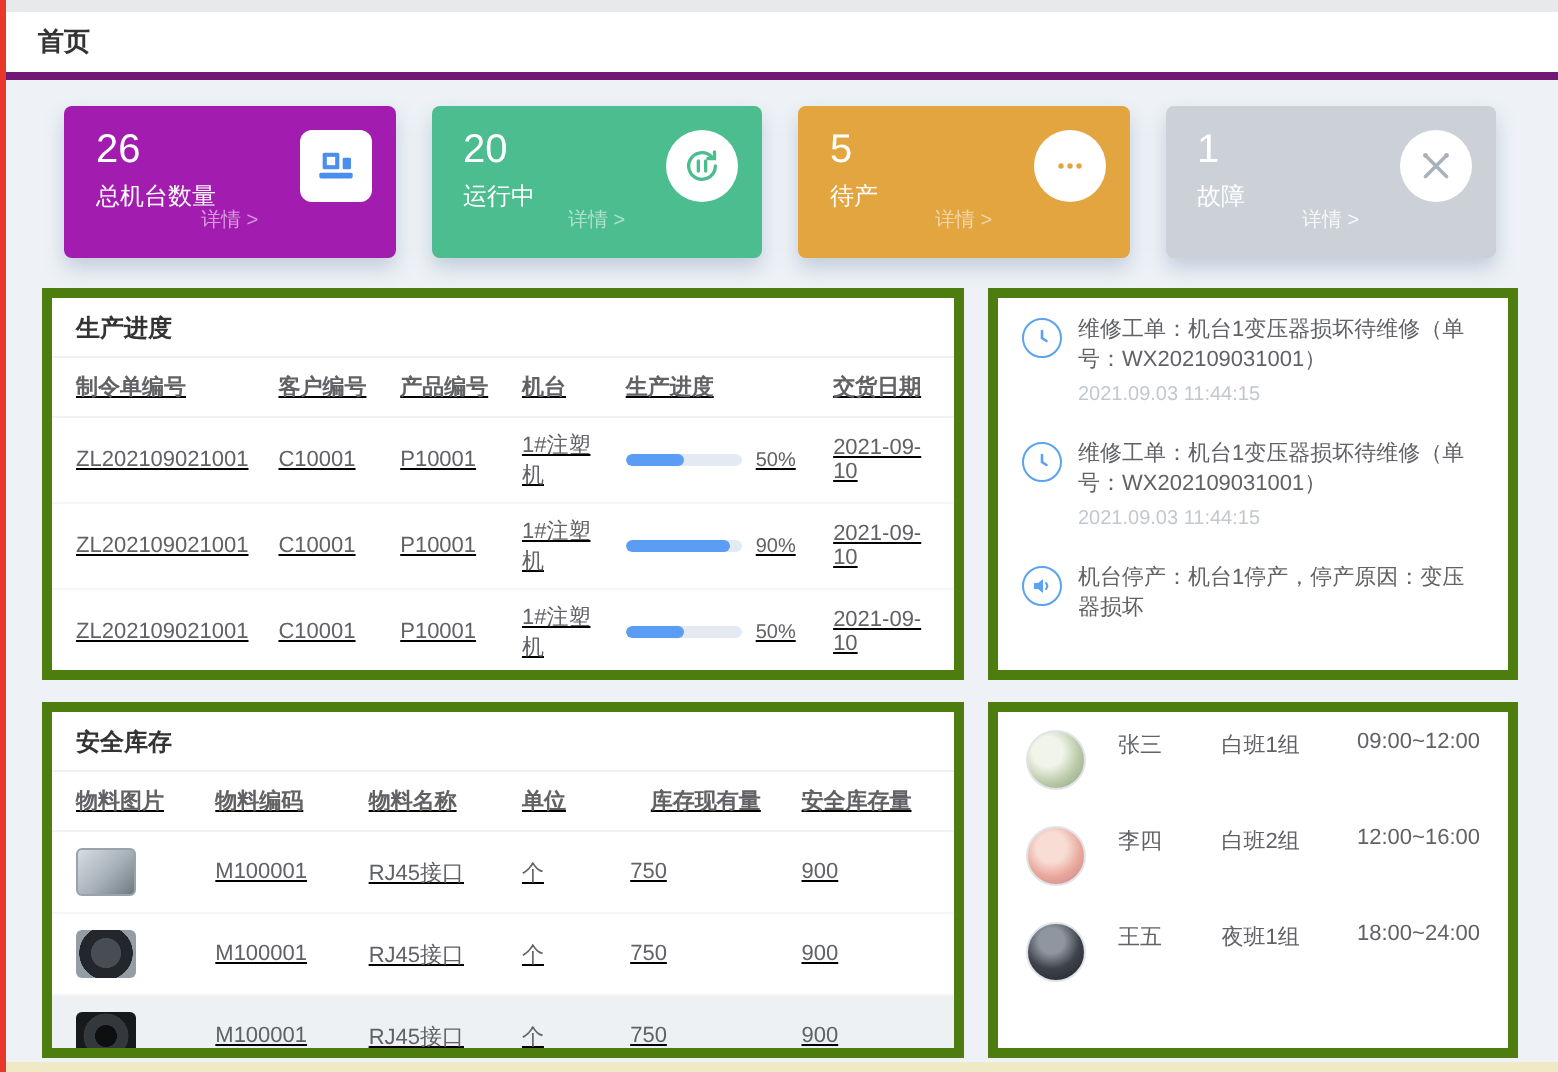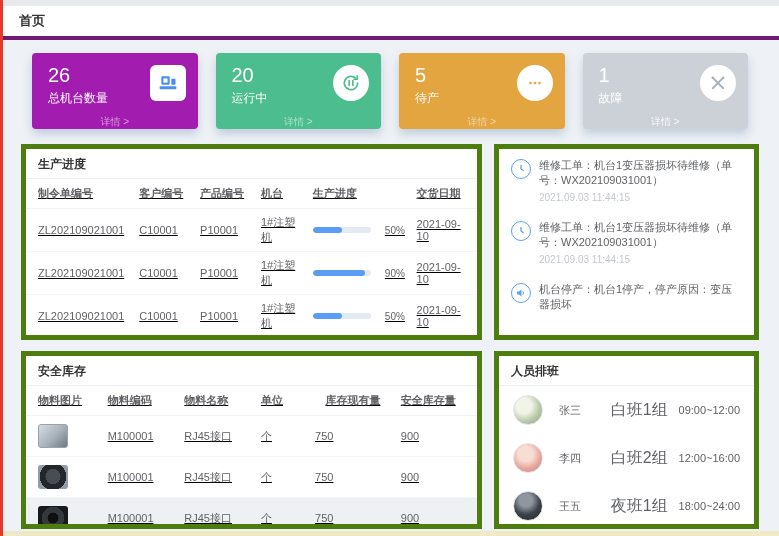--- a/index.html
+++ b/index.html
@@ -21,41 +21,41 @@
   
   .cards { display:flex; gap:18px; padding:0 11px; margin-bottom:15px; }
   .card { flex:1; height:76px; border-radius:4px; position:relative; color:#fff; padding:10px 12px 0 16px;
           box-shadow:0 5px 10px rgba(90,120,160,.30); cursor:pointer; }
   .card-top { display:flex; justify-content:space-between; align-items:flex-start; }
   .card-value { font-size:20px; line-height:24px; }
   .card-label { font-size:12px; margin-top:3px; }
   .card-icon { width:36px; height:36px; background:#fff; display:flex; align-items:center; justify-content:center; margin-top:2px; }
   .card-icon.square { border-radius:6px; }
   .card-icon.round { border-radius:50%; }
-  .card-detail { position:absolute; left:0; right:0; bottom:0; text-align:center; font-size:10px; color:rgba(255,255,255,.55); }
+  .card-detail { position:absolute; left:0; right:0; bottom:12px; text-align:center; font-size:10px; color:rgba(255,255,255,.55); }
   .card.gray .card-detail { color:rgba(255,255,255,.85); }
 
   
   .grid { display:grid; grid-template-columns:1fr 265px; grid-template-rows:196px 178px; gap:11px 12px; }
   .panel { background:#fff; border:5px solid #4d7c0f; overflow:hidden; }
   .panel-title { height:30px; line-height:30px; padding:0 12px; font-size:12px; font-weight:bold; color:#333;
                  border-bottom:1px solid #eef1f4; }
 
   
   table { width:100%; border-collapse:collapse; font-size:11px; table-layout:fixed;text-decoration:underline; }
   th { text-align:left; padding:7px 5px; color:#606266; font-weight:bold; border-bottom:1px solid #f0f2f5; }
   td { padding:6px 5px; color:#606266; border-bottom:1px solid #f4f6f8; }
   th:first-child, td:first-child { padding-left:12px; }
   tr:last-child td { border-bottom:none; }
 
   .prod-table th:nth-child(1){width:24%;} .prod-table th:nth-child(2){width:13.5%;}
   .prod-table th:nth-child(3){width:13.5%;} .prod-table th:nth-child(4){width:11.5%;}
   .prod-table th:nth-child(5){width:23%;} .prod-table th:nth-child(6){width:14.5%;}
 
-  .prog { display:flex; align-items:center; gap:14px; }
+  .prog { display:flex; align-items:center; gap:7px; }
   .track { width:58px; height:6px; border-radius:3px; background:#e4eaf1; overflow:hidden; flex:none; }
   .fill { height:100%; border-radius:3px; background:#5b9df5; }
   .pct { font-size:10px; color:#606266; }
 
   .inv-table th:nth-child(1){width:17%;} .inv-table th:nth-child(2){width:17%;}
   .inv-table th:nth-child(3){width:17%;} .inv-table th:nth-child(4){width:12%;}
   .inv-table th:nth-child(5){width:19%;text-align:center;} .inv-table th:nth-child(6){width:18%;}
   .inv-table td { padding-top:8px; padding-bottom:8px; }
   .inv-table tr.shaded td { background:#eef1f3; }
   .mat-img { width:30px; height:24px; border-radius:3px; }
@@ -64,27 +64,27 @@
   .mat-3 { background:radial-gradient(circle at 50% 50%,#0e0f10 0 28%,#33383d 29% 58%,#17191b 59%); }
 
   
   .notice-item { display:flex; gap:8px; padding:9px 12px 8px 12px; cursor:pointer; }
   .notice-icon { width:20px; height:20px; flex:none; border:1px solid #5aa2f2; border-radius:50%;
                  display:flex; align-items:center; justify-content:center; margin-top:1px; }
   .notice-text { font-size:11px; color:#606266; line-height:15px; }
   .notice-time { font-size:10px; color:#c3c8cf; margin-top:4px; }
 
   
-  .staff-row { display:flex; align-items:center; padding:9px 14px; }
+  .staff-row { display:flex; padding:9px 14px; }
   .avatar { width:30px; height:30px; border-radius:50%; flex:none; border:1px solid #e0e4e8; }
   .av-1 { background:radial-gradient(circle at 35% 35%,#f0f4e9 0 30%,#bccaa9 60%,#87a07b); }
   .av-2 { background:radial-gradient(circle at 42% 35%,#f8ddd5 0 30%,#e9a79c 60%,#c87f8a); }
   .av-3 { background:radial-gradient(circle at 42% 30%,#9096a0 0 25%,#3e434b 55%,#1e2125); }
   .staff-name { font-size:11px; color:#606266; width:52px; margin-left:16px; }
-  .staff-shift { font-size:16px; color:#606266; width:68px; }
+  .staff-shift { font-size:11px; color:#606266; width:68px; }
   .staff-time { font-size:11px; color:#606266; }
 </style>
 </head>
 <body>
 
 <div class="screen">
   <div class="edge-top"></div>
   <div class="edge-left"></div>
   <div class="edge-bottom"></div>
 
@@ -325,21 +325,20 @@
               <td>RJ45接口</td>
               <td>个</td>
               <td>750</td>
               <td>900</td>
             </tr>
           </tbody>
         </table>
       </div>
 
       <div class="panel">
-        <div class="panel-title">人员排班</div>
 
         <div class="staff-row">
           <div class="avatar av-1"></div>
           <div class="staff-name">张三</div>
           <div class="staff-shift">白班1组</div>
           <div class="staff-time">09:00~12:00</div>
         </div>
         <div class="staff-row">
           <div class="avatar av-2"></div>
           <div class="staff-name">李四</div>

